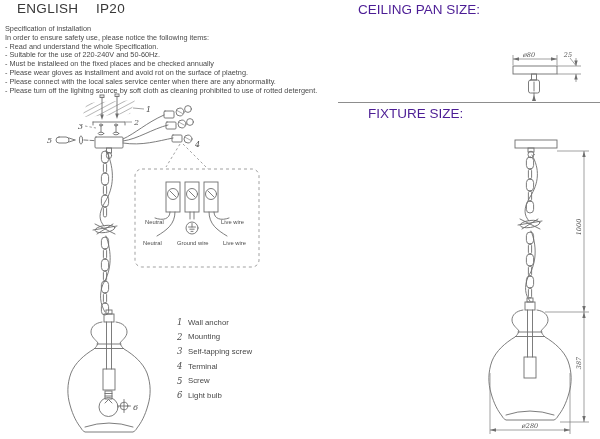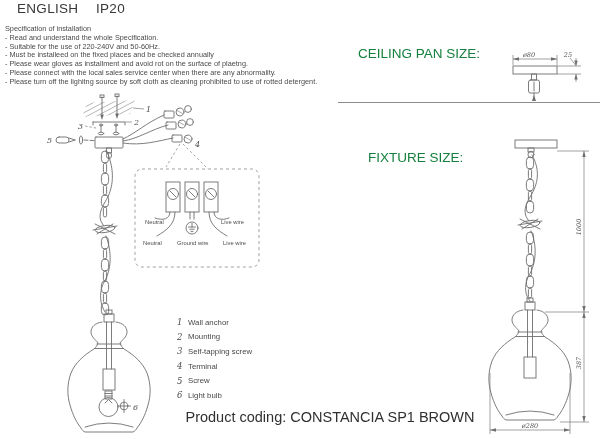--- a/index.html
+++ b/index.html
@@ -1,20 +1,20 @@
 <!DOCTYPE html>
 <html><head>
 <meta charset="utf-8">
 <style>
   html,body{margin:0;padding:0;background:#fff;}
   #page{position:relative;width:600px;height:439px;background:#ffffff;overflow:hidden;
         font-family:"Liberation Sans",sans-serif;color:#3c3c3c;border-radius:6px;}
   .abs{position:absolute;}
   .h1{font-size:13.5px;letter-spacing:.3px;color:#383838;}
-  .hdr{font-size:13.5px;color:#15803d;margin-top:44px;}
+  .hdr{font-size:13.5px;color:#4c1d95;}
   .spec{font-size:7.3px;line-height:8.8px;color:#4a4a4a;width:345px;margin-top:12px;}
   .plist{font-size:7.8px;color:#474747;}
   .prow{display:flex;height:14.6px;align-items:center;}
   .pnum{width:11px;font:italic 8.5px "DejaVu Serif",serif;color:#4c4c4c;}
   .coding{font-size:14.5px;color:#303030;text-align:center;width:360px;}
   .divline{background:#8d8d8d;height:1.2px;}
   svg{position:absolute;overflow:visible;}
   .ln{stroke:#6e6e6e;stroke-width:.9;fill:none;stroke-linecap:round;}
   .lnt{stroke:#7a7a7a;stroke-width:.7;fill:none;}
   .fil{fill:#6e6e6e;stroke:none;}
@@ -50,20 +50,21 @@
         <rect x="-6" y="47" width="12" height="21"></rect>
       </g>
     </defs>
   </svg>
 
   <div class="abs h1" style="left:17px;top:1px;">ENGLISH</div>
   <div class="abs h1" style="left:96px;top:1px;text-align:center;">IP20</div>
 
   <div class="abs spec" style="left:5px;top:13px;">
     <div>Specification of installation</div>
+    <div>In order to ensure safety use, please notice the following items:</div>
     <div>- Read and understand the whole Specification.</div>
     <div>- Suitable for the use of 220-240V and 50-60Hz.</div>
     <div>- Must be installeed on the fixed places and be checked annually</div>
     <div>- Please wear gloves as installment and avoid rot on the surface of plaetng.</div>
     <div>- Please connect with the local sales service center when there are any abnormality.</div>
     <div>- Please turn off the lighitng source by soft cloth as cleaning prohibited to use of rotted detergent.</div>
   </div>
 
   <svg style="left:30px;top:95px;" width="185" height="90" viewBox="0 0 185 90">
     <polygon points="57,8 105,5 100,19 52,22" fill="url(#hatch)" stroke="none"></polygon>
@@ -229,21 +230,20 @@
     <div class="prow">
         <span class="pnum">5</span>
         <span>Screw</span>
       </div>
     <div class="prow">
         <span class="pnum">6</span>
         <span>Light bulb</span>
       </div>
   </div>
 
-  <div class="abs coding" style="left:150px;top:409px;">Product coding: CONSTANCIA SP1 BROWN</div>
 
   <div class="abs hdr" style="left:358px;top:2px;">CEILING PAN SIZE:</div>
 
   <svg style="left:480px;top:46px;" width="120" height="57" viewBox="0 0 120 57">
     <g class="lnt">
       <line x1="33" y1="19" x2="33" y2="9"></line>
         <line x1="77" y1="19" x2="77" y2="9"></line>
       <line x1="33" y1="13" x2="77" y2="13"></line>
       <polygon class="fil" points="33,13 39,11.3 39,14.7"></polygon>
       <polygon class="fil" points="77,13 71,11.3 71,14.7"></polygon>

